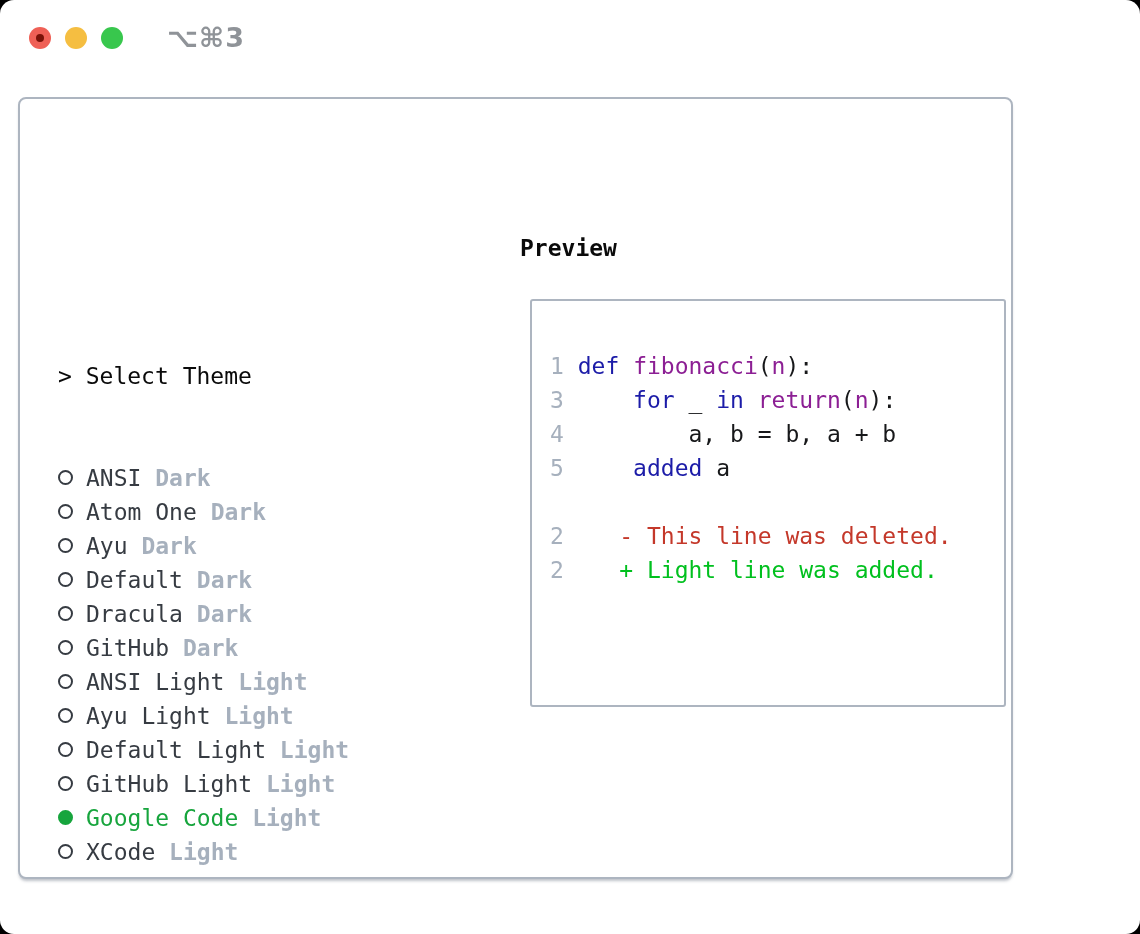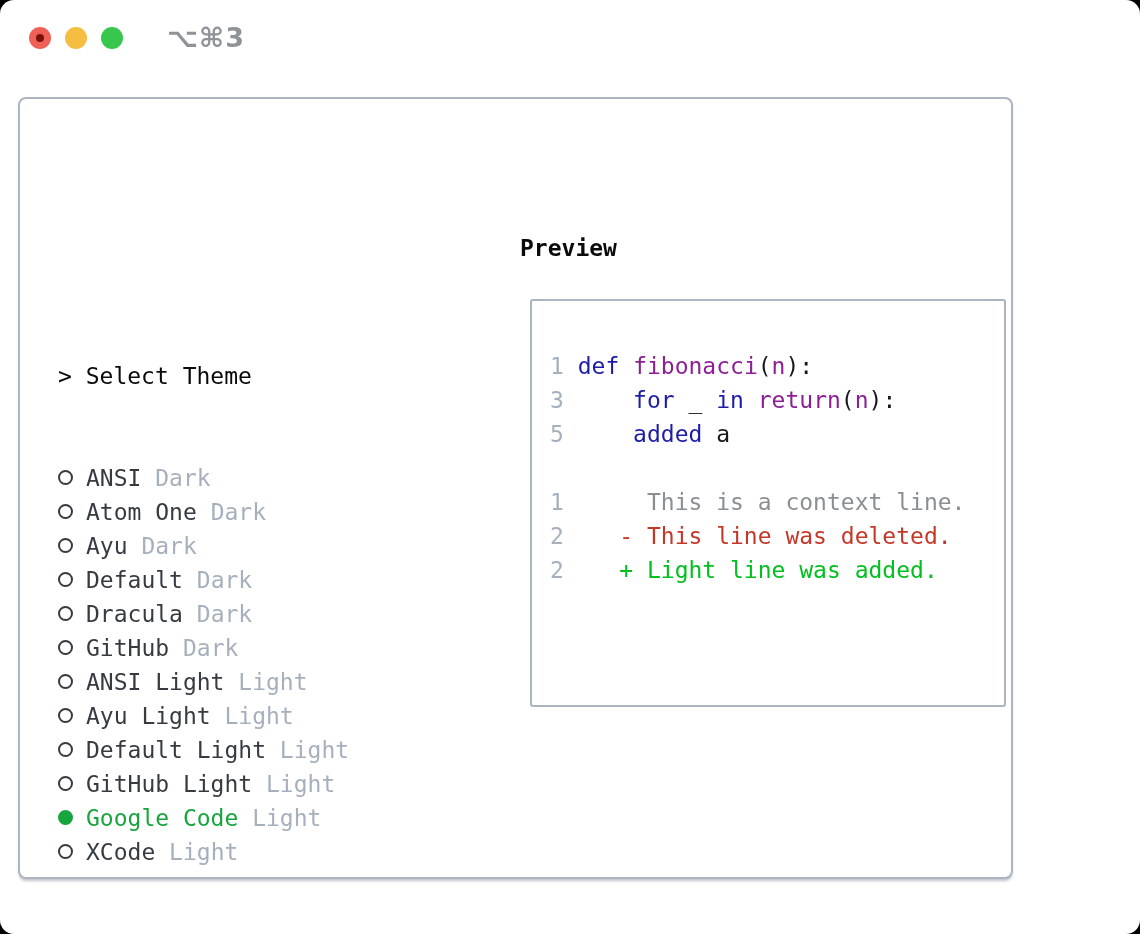--- a/index.html
+++ b/index.html
@@ -20,21 +20,21 @@
   
   .content-box{position:absolute;left:18px;top:97px;width:995px;height:782px;
          box-sizing:border-box;border:2px solid var(--border);border-radius:8px;
          box-shadow:0 3px 3px -1px rgba(110,120,135,.45);background:#fff;}
   
   .left-pane{position:absolute;left:38px;top:148px;font-size:23px;line-height:34px;
          color:var(--text-main);white-space:pre;}
   .list-row{height:34px;}
   .strong{font-weight:normal;color:var(--text-strong);margin-top:44px;}
   .hdr-label{margin-left:1ch;}
-  .muted{color:var(--text-muted);}
+  .muted{color:var(--text-muted);font-weight:bold;}
   .green{color:var(--accent-green);}
   .radio{display:inline-block;width:15px;height:15px;border-radius:50%;
          box-sizing:border-box;border:2.5px solid var(--text-main);
          margin-right:13px;vertical-align:1px;background:transparent;}
   .radio.selected{border-color:var(--accent-green);background:var(--accent-green);}
   .spacer{height:34px;}
   
   .preview-label{position:absolute;left:500px;top:132px;font-size:23px;line-height:34px;
          font-weight:bold;color:var(--text-strong);}
   .preview-box{position:absolute;left:510px;top:200px;width:476px;height:408px;
@@ -74,23 +74,23 @@
       
       
       
     </div>
 
     <div class="preview-label">Preview</div>
     <div class="preview-box">
       <div id="code-rows">
           <div class="code-row"><span class="lineno">1</span><span class="tok-plain"> </span><span class="tok-keyword">def</span><span class="tok-plain"> </span><span class="tok-type">fibonacci</span><span class="tok-plain">(</span><span class="tok-type">n</span><span class="tok-plain">):</span></div>
           <div class="code-row"><span class="lineno">3</span><span class="tok-plain">     </span><span class="tok-keyword">for</span><span class="tok-plain"> _ </span><span class="tok-keyword">in</span><span class="tok-plain"> </span><span class="tok-type">return</span><span class="tok-plain">(</span><span class="tok-type">n</span><span class="tok-plain">):</span></div>
+          <div class="code-row"><span class="lineno">4</span><span class="tok-plain">         a, b = b, a + b</span></div>
           <div class="code-row"><span class="lineno">5</span><span class="tok-plain">     </span><span class="tok-keyword">added</span><span class="tok-plain"> a</span></div>
         </div>
       <div id="diff-rows">
-          <div class="diff-row"><span class="lineno">1</span><span class="diff-context">      This is a context line.</span></div>
           <div class="diff-row"><span class="lineno">2</span><span class="diff-deleted">    - This line was deleted.</span></div>
           <div class="diff-row"><span class="lineno">2</span><span class="diff-added">    + Light line was added.</span></div>
         </div>
     </div>
 
   </div>
 </div>
 
 </body></html>

